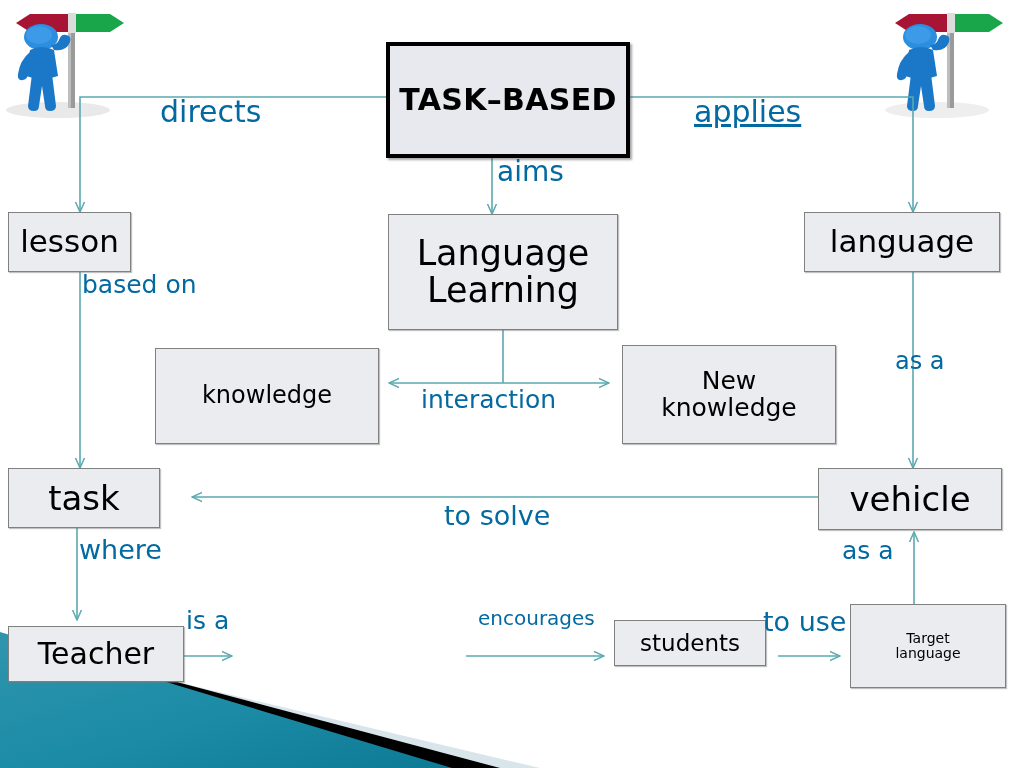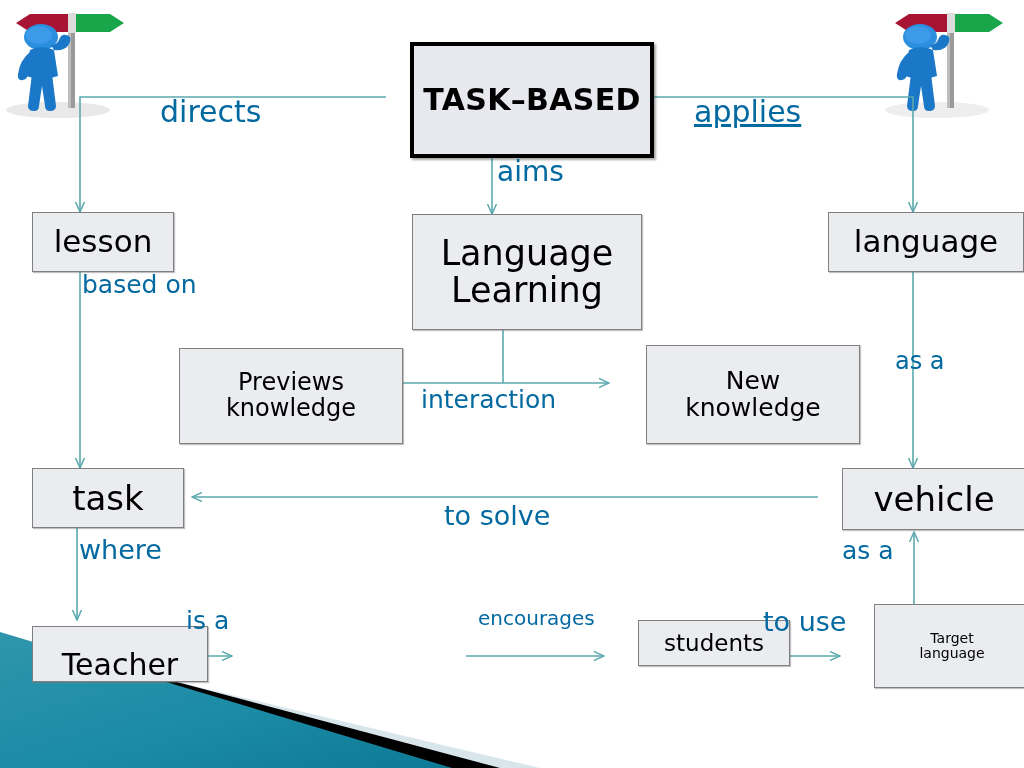--- a/index.html
+++ b/index.html
@@ -25,21 +25,20 @@
   .node{
     position:absolute;
     box-sizing:border-box;
     background:#eaecf0;
     border:1px solid #808080;
     color:#000;
     display:flex;align-items:center;justify-content:center;
     text-align:center;
     line-height:1.07;
     box-shadow:1px 1px 1px rgba(120,120,120,.45);
-    margin-left:24px;
   }
   .node.title{
     background:#e7e9ee;
     border:4px solid #000000;
     font-weight:bold;
     letter-spacing:.3px;
     box-shadow:2px 2px 2px rgba(80,80,80,.5);
   }
   
   .lbl{
@@ -133,58 +132,57 @@
       <path d="M778,656 L840,656" marker-end="url(#ah)"></path>
     </g>
   </svg>
 
   <div class="node title" style="left:386px;top:42px;width:244px;height:116px;font-size:30px;">
     <div>
       <div>TASK–BASED</div>
     </div>
   </div>
 
-  <div class="node" style="left:8px;top:212px;width:142px;height:60px;font-size:31px;">
+  <div class="node" style="left:8px;top:212px;width:123px;height:60px;font-size:31px;">
     <span>lesson</span>
   </div>
 
   <div class="node" style="left:388px;top:214px;width:230px;height:116px;font-size:35px;">
     <div>
       <div>Language</div>
       <div>Learning</div>
     </div>
   </div>
 
   <div class="node" style="left:804px;top:212px;width:196px;height:60px;font-size:31px;">
     <span>language</span>
   </div>
 
   <div class="node" style="left:155px;top:348px;width:224px;height:96px;font-size:24px;">
     <div>
-      <div>Previews</div>
       <div>knowledge</div>
     </div>
   </div>
 
   <div class="node" style="left:622px;top:345px;width:214px;height:99px;font-size:25px;">
     <div>
       <div>New</div>
       <div>knowledge</div>
     </div>
   </div>
 
   <div class="node" style="left:8px;top:468px;width:152px;height:60px;font-size:34px;">
     <span>task</span>
   </div>
 
   <div class="node" style="left:818px;top:468px;width:184px;height:62px;font-size:34px;">
     <span>vehicle</span>
   </div>
 
-  <div class="node" style="left:8px;top:626px;width:176px;height:56px;font-size:30px;align-items:flex-end;">
+  <div class="node" style="left:8px;top:626px;width:176px;height:56px;font-size:30px;">
     <span>Teacher</span>
   </div>
 
 
   <div class="node" style="left:614px;top:620px;width:152px;height:46px;font-size:23px;">
     <span>students</span>
   </div>
 
   <div class="node" style="left:850px;top:604px;width:156px;height:84px;font-size:14px;">
     <div>

